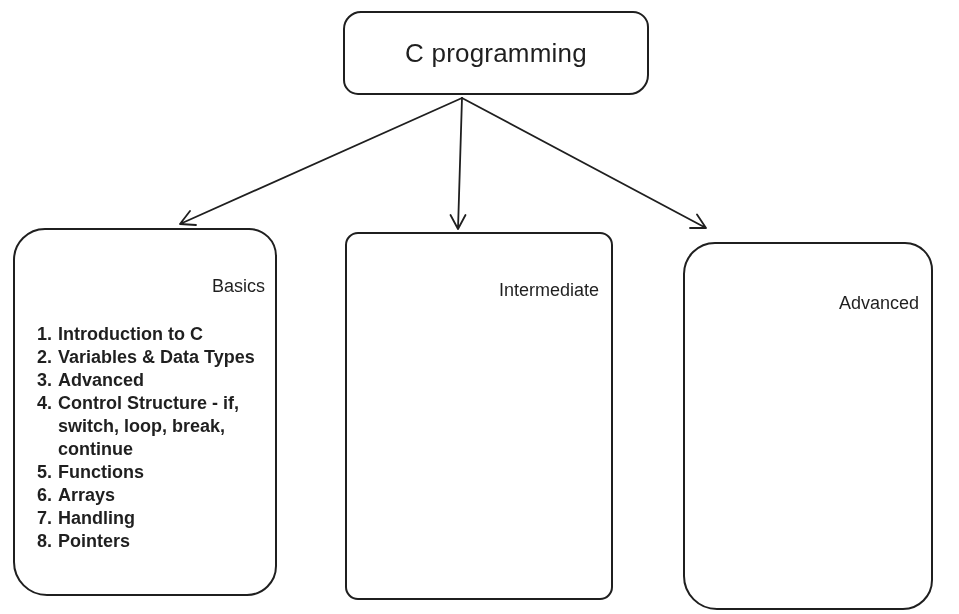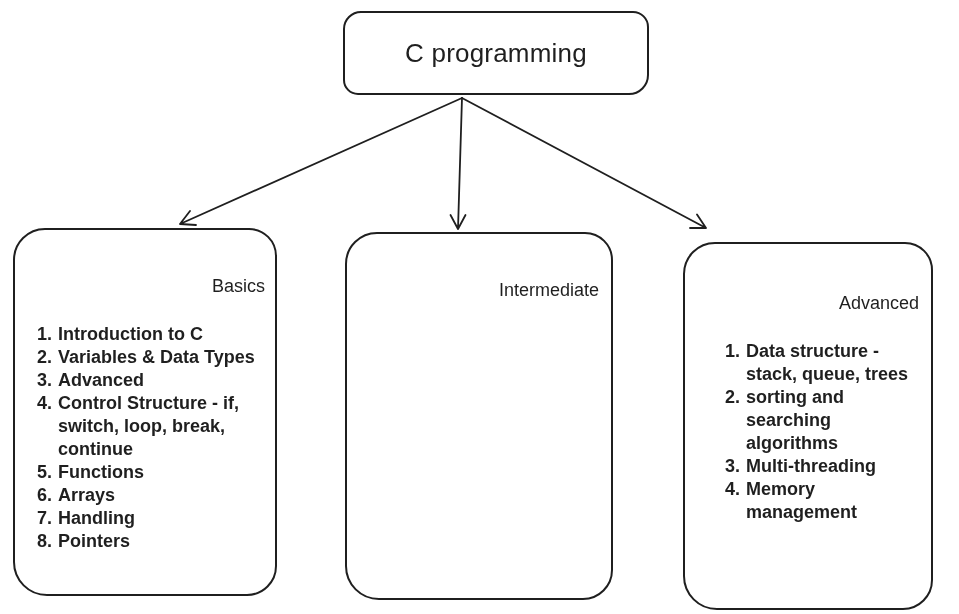--- a/index.html
+++ b/index.html
@@ -47,20 +47,21 @@
   .branch ol li{
     padding-left:1px;
   }
   #box-basics{
     left:13px;top:228px;width:264px;height:368px;
     padding:45px 10px 0 16px;
   }
   #box-intermediate{
     left:345px;top:232px;width:268px;height:368px;
     padding:45px 12px 0 25px;
+    border-radius:13px;
   }
   #box-advanced{
     left:683px;top:242px;width:250px;height:368px;
     padding:48px 12px 0 34px;
   }
   .arrows{
     position:absolute;left:0;top:0;width:959px;height:614px;
     pointer-events:none;
   }
   .arrows path{
@@ -98,21 +99,15 @@
       <li>Pointers</li>
     </ol>
   </div>
 
   <div class="node branch" id="box-intermediate">
     <div class="title">Intermediate</div>
   </div>
 
   <div class="node branch" id="box-advanced">
     <div class="title">Advanced</div>
-    <ol>
-      <li>Data structure - stack, queue, trees</li>
-      <li>sorting and searching algorithms</li>
-      <li>Multi-threading</li>
-      <li>Memory management</li>
-    </ol>
   </div>
 
 </div>
 
 </body></html>

